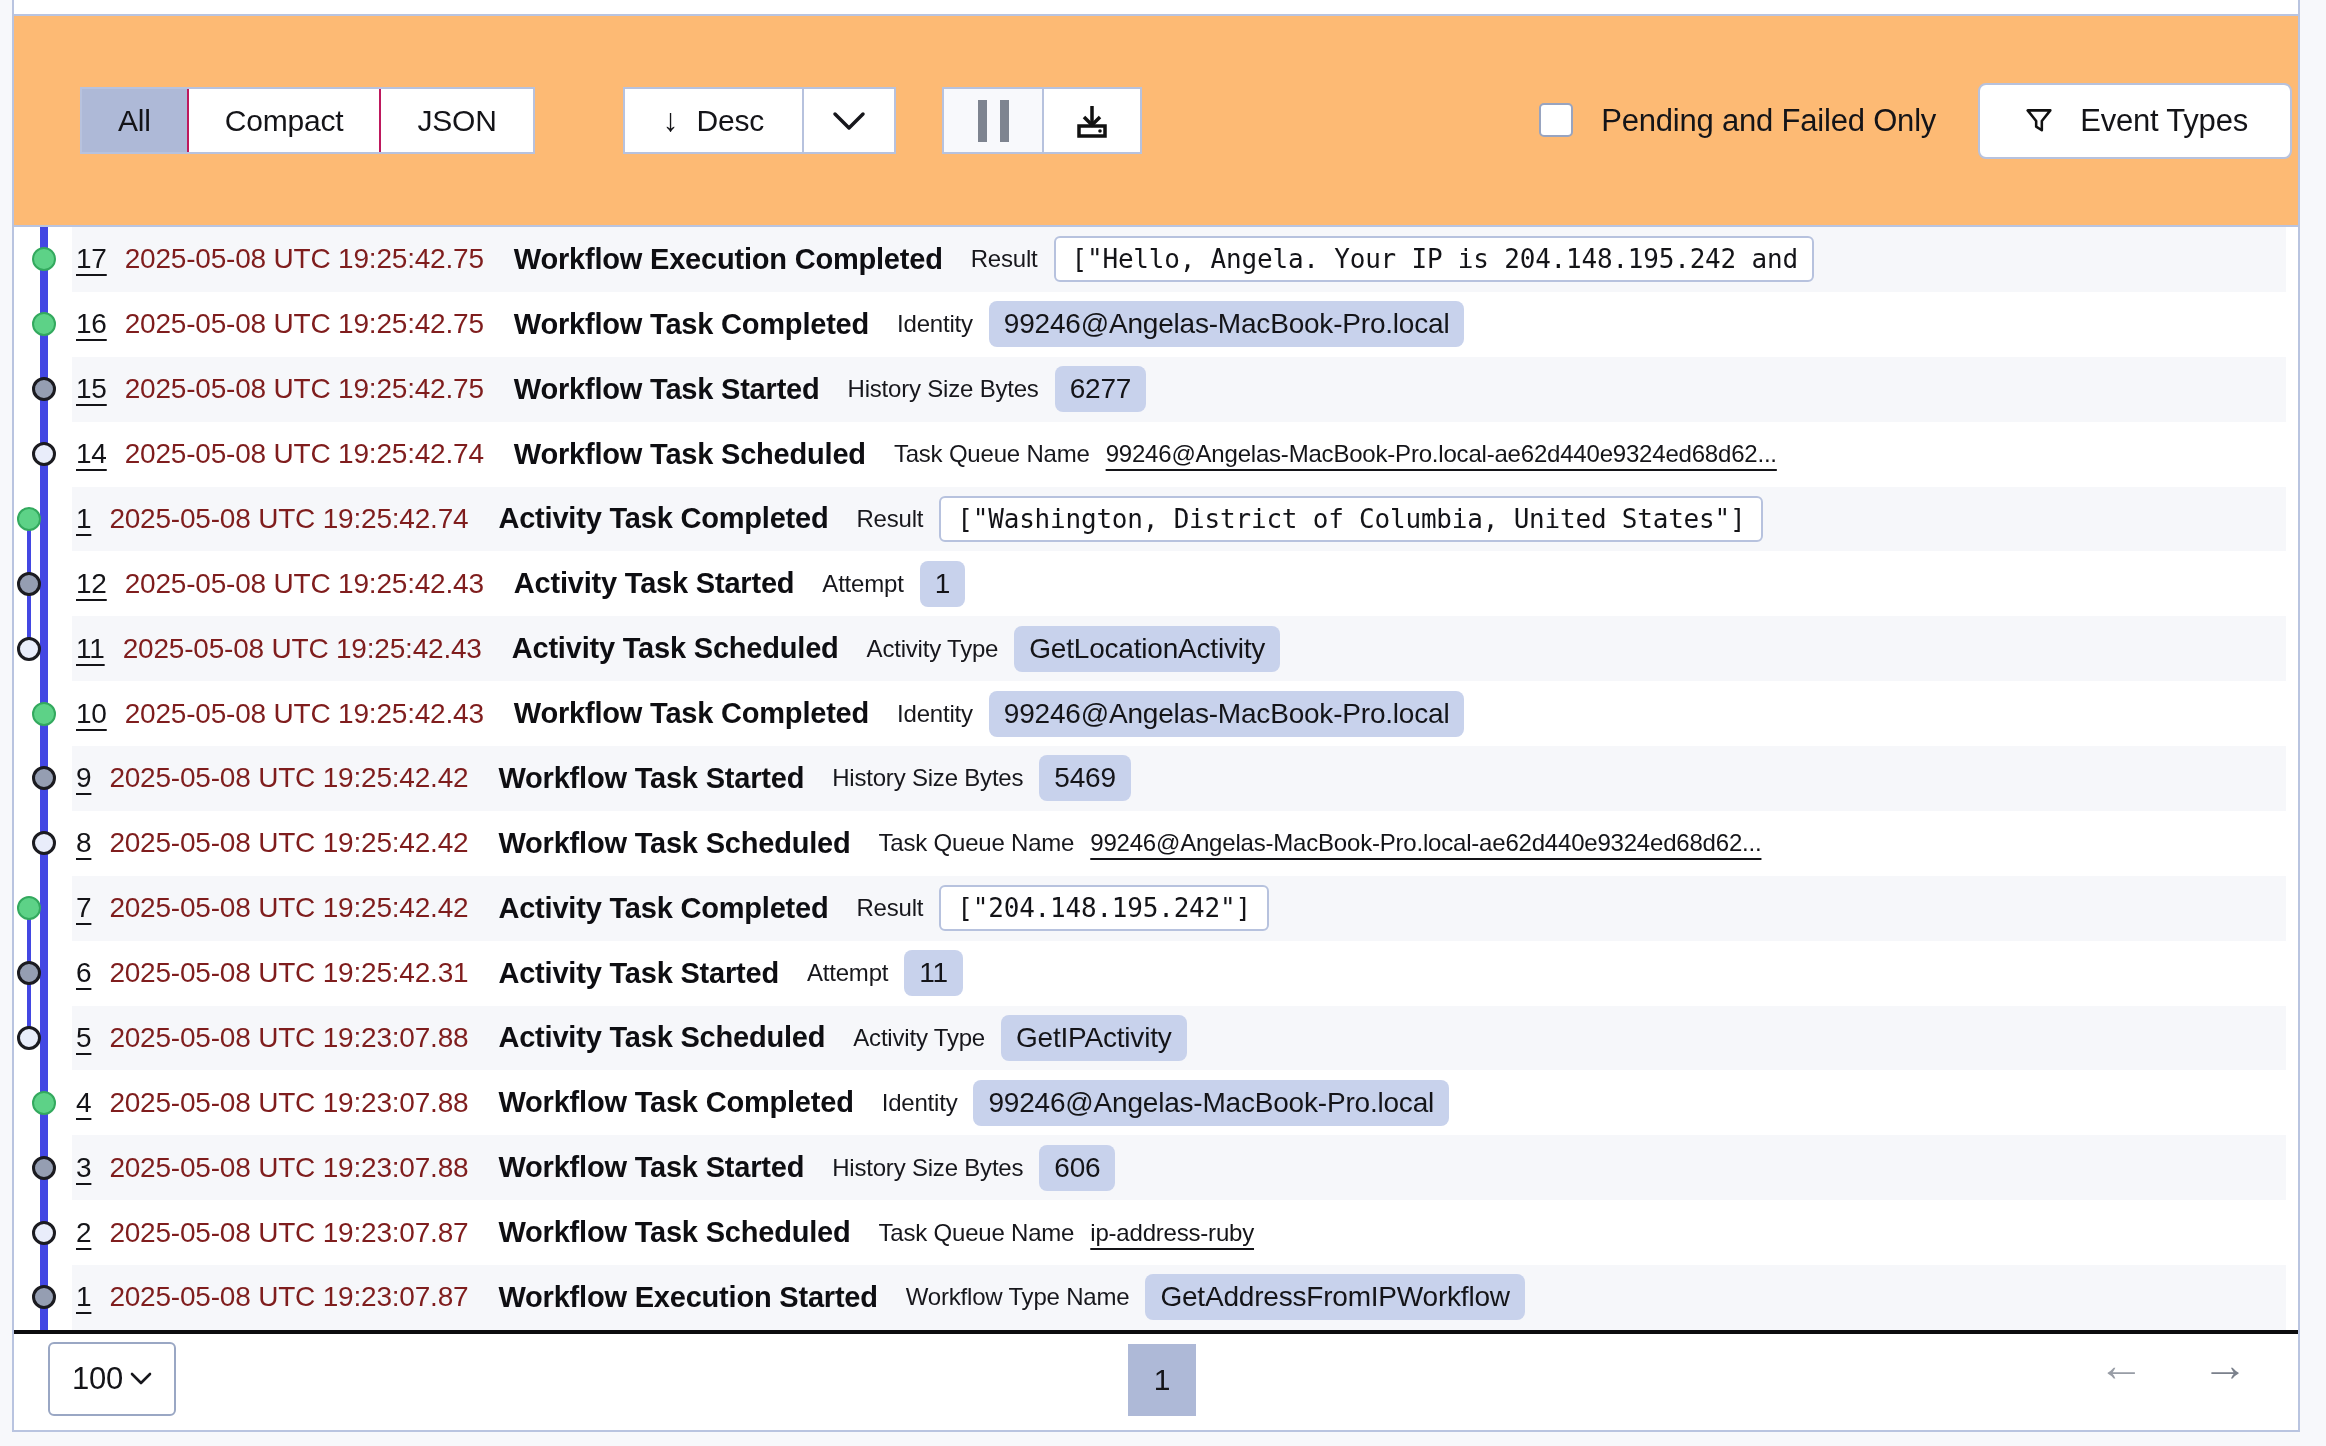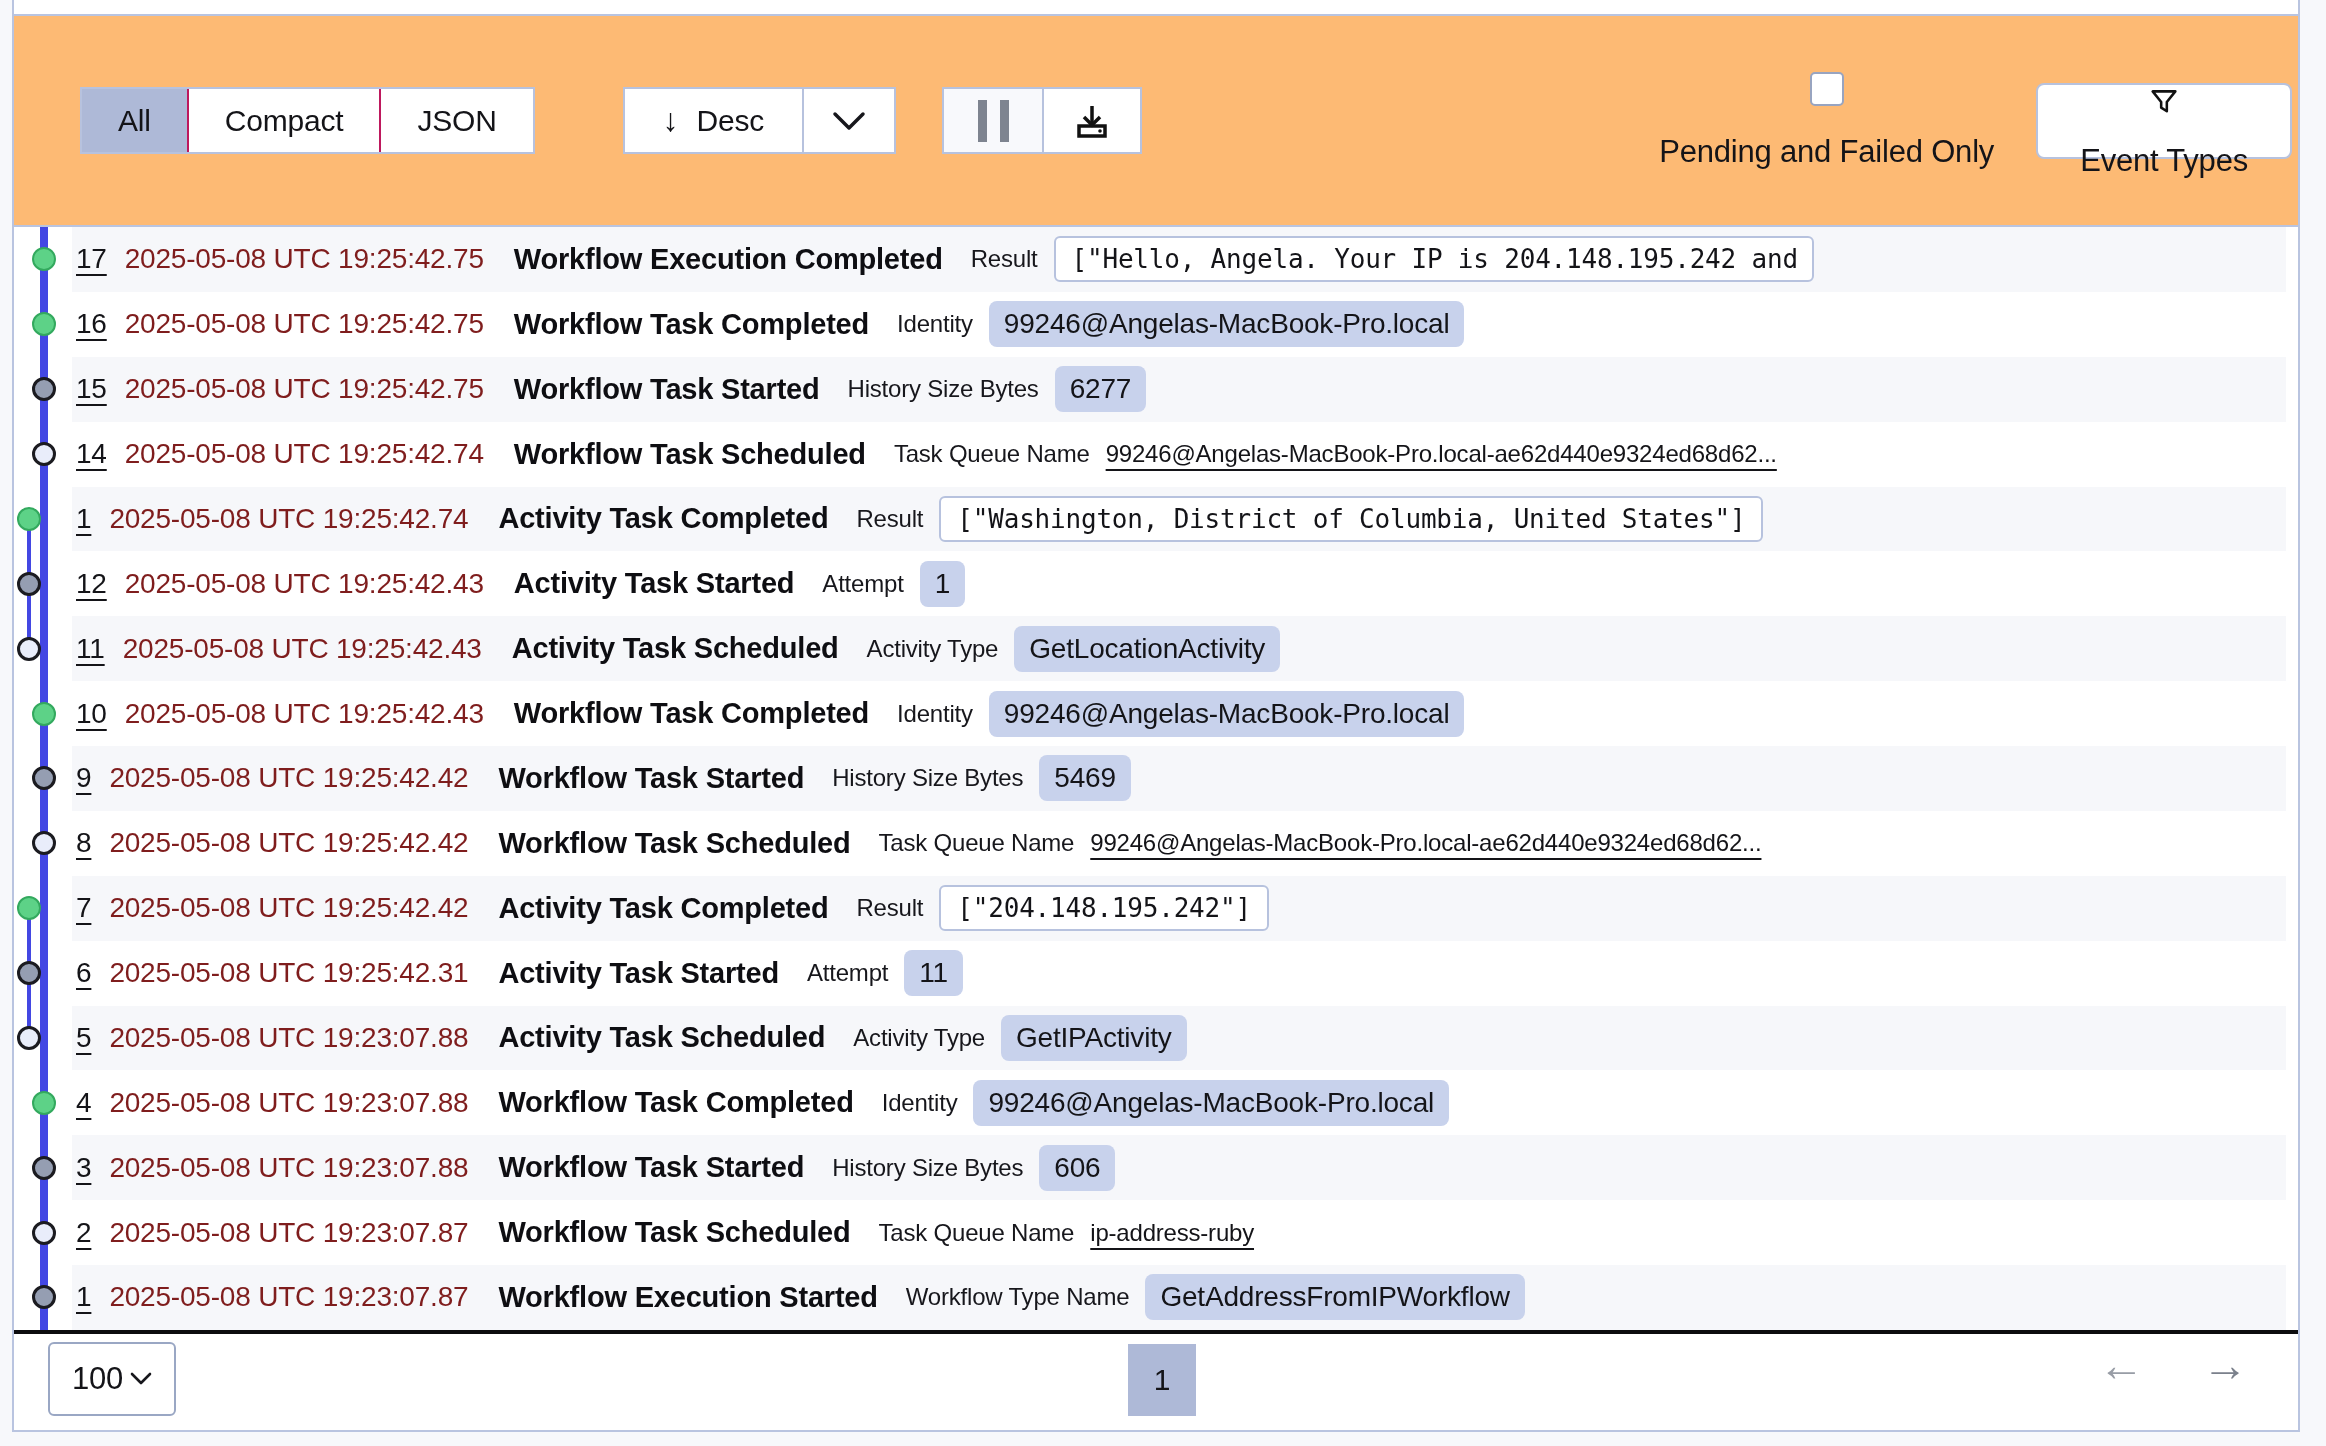--- a/index.html
+++ b/index.html
@@ -38,32 +38,31 @@
   .sort-group { margin-left:88px; }
   .sort-main { display:flex; align-items:center; gap:18px; padding:0 38px; font-size:30px; }
   .sort-main .dn-arrow { font-size:32px; }
   .sort-chevron { width:92px; display:flex; align-items:center; justify-content:center; border-left:2px solid #b7c2de; }
   .io-group { margin-left:46px; }
   .io-btn { width:98px; display:flex; align-items:center; justify-content:center; }
   .io-btn.pause { background:#f8f9fc; }
   .io-btn.download { border-left:2px solid #b7c2de; background:#fff; }
   .pause-bars { display:flex; gap:13px; }
   .pause-bars i { display:block; width:9px; height:42px; background:#7e8490; }
-  .pending { margin-left:auto; display:flex; align-items:center; gap:28px;flex-direction:column; }
+  .pending { margin-left:auto; display:flex; gap:28px; }
   .checkbox {
     width:34px; height:34px; border:2px solid #98a4c0; border-radius:5px; background:#fff;
   }
   .pending-label { font-size:31px; }
   .event-types-btn {
     margin-left:42px; margin-right:6px;
     height:76px; padding:0 42px;
     display:flex; align-items:center; gap:24px;
     border:2px solid #b7c2de; border-radius:8px; background:#fff;
     font-size:31px;
-    flex-direction:column;
   }
   
   .etable { position:absolute; top:227px; left:0; right:12px; height:1103px; background:#fff; }
   .main-rail { position:absolute; left:26px; top:0; bottom:0; width:8px; background:#4347e3; z-index:1; }
   .event-row { position:relative; height:64.88px; display:flex; align-items:stretch; }
   .row-body { flex:1; margin-left:58px; display:flex; align-items:center; padding-left:4px; }
   .event-row.stripe .row-body { background:#f6f7fa; }
   .dot {
     position:absolute; top:calc(50% - 12px); width:24px; height:24px;
     border-radius:50%; z-index:3;

